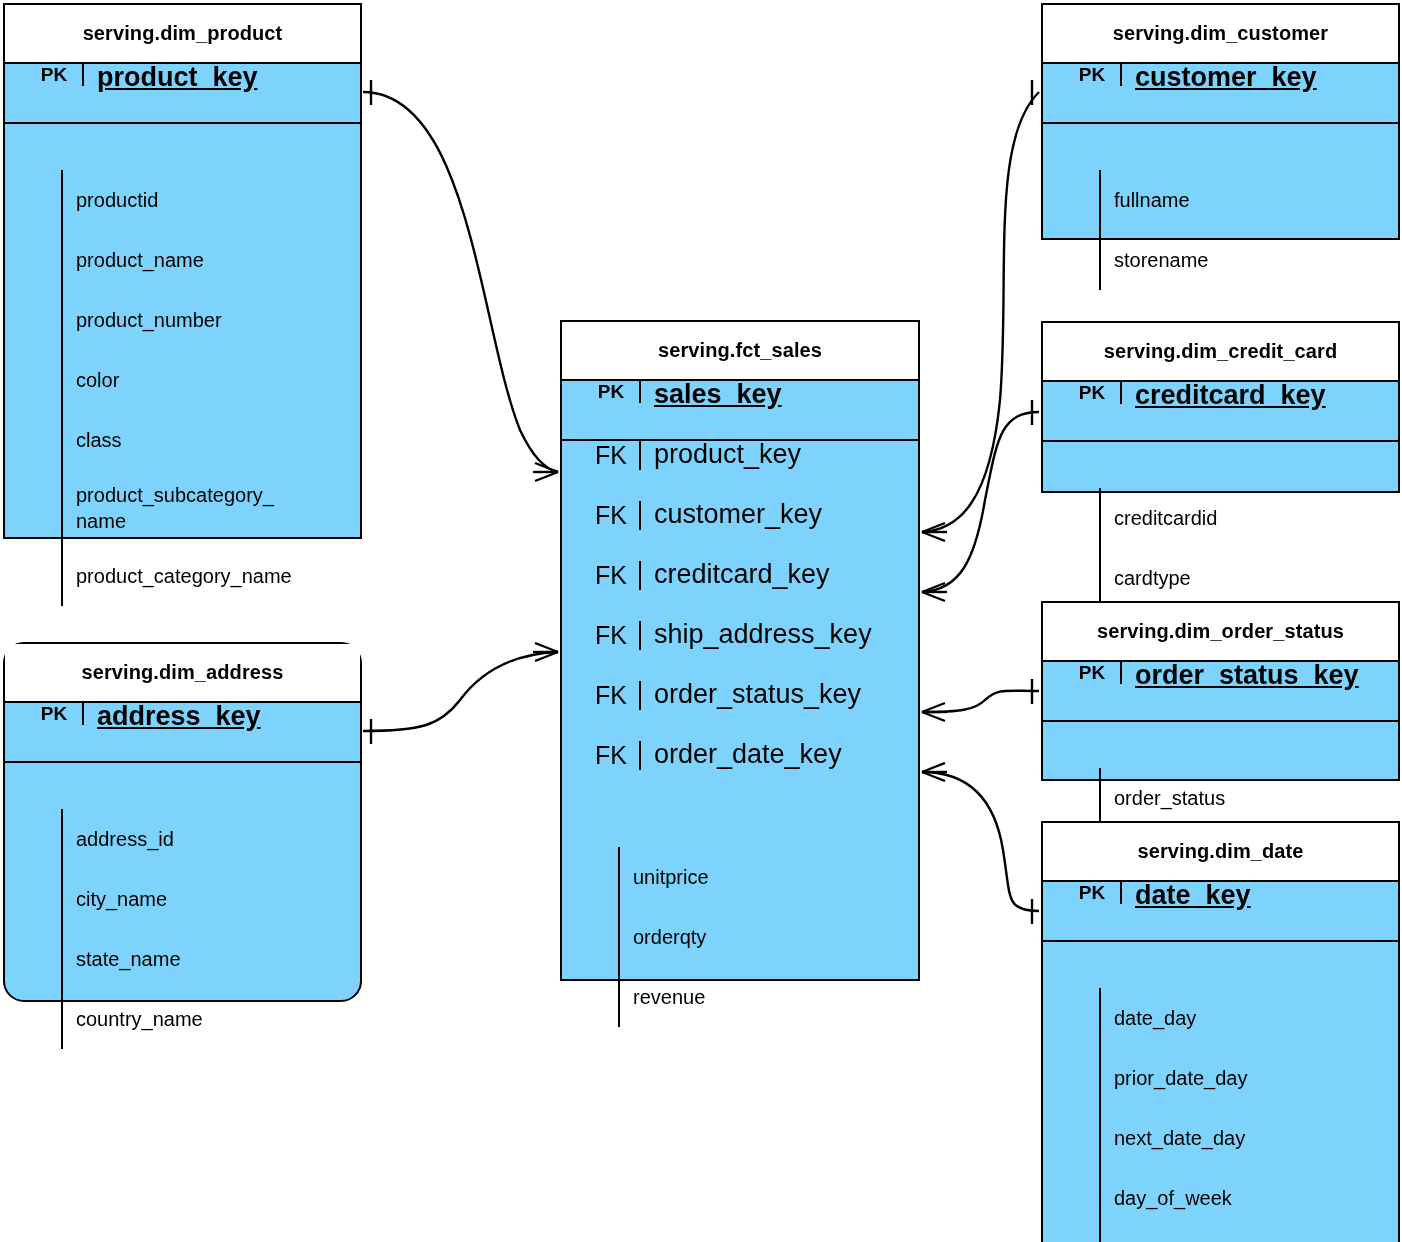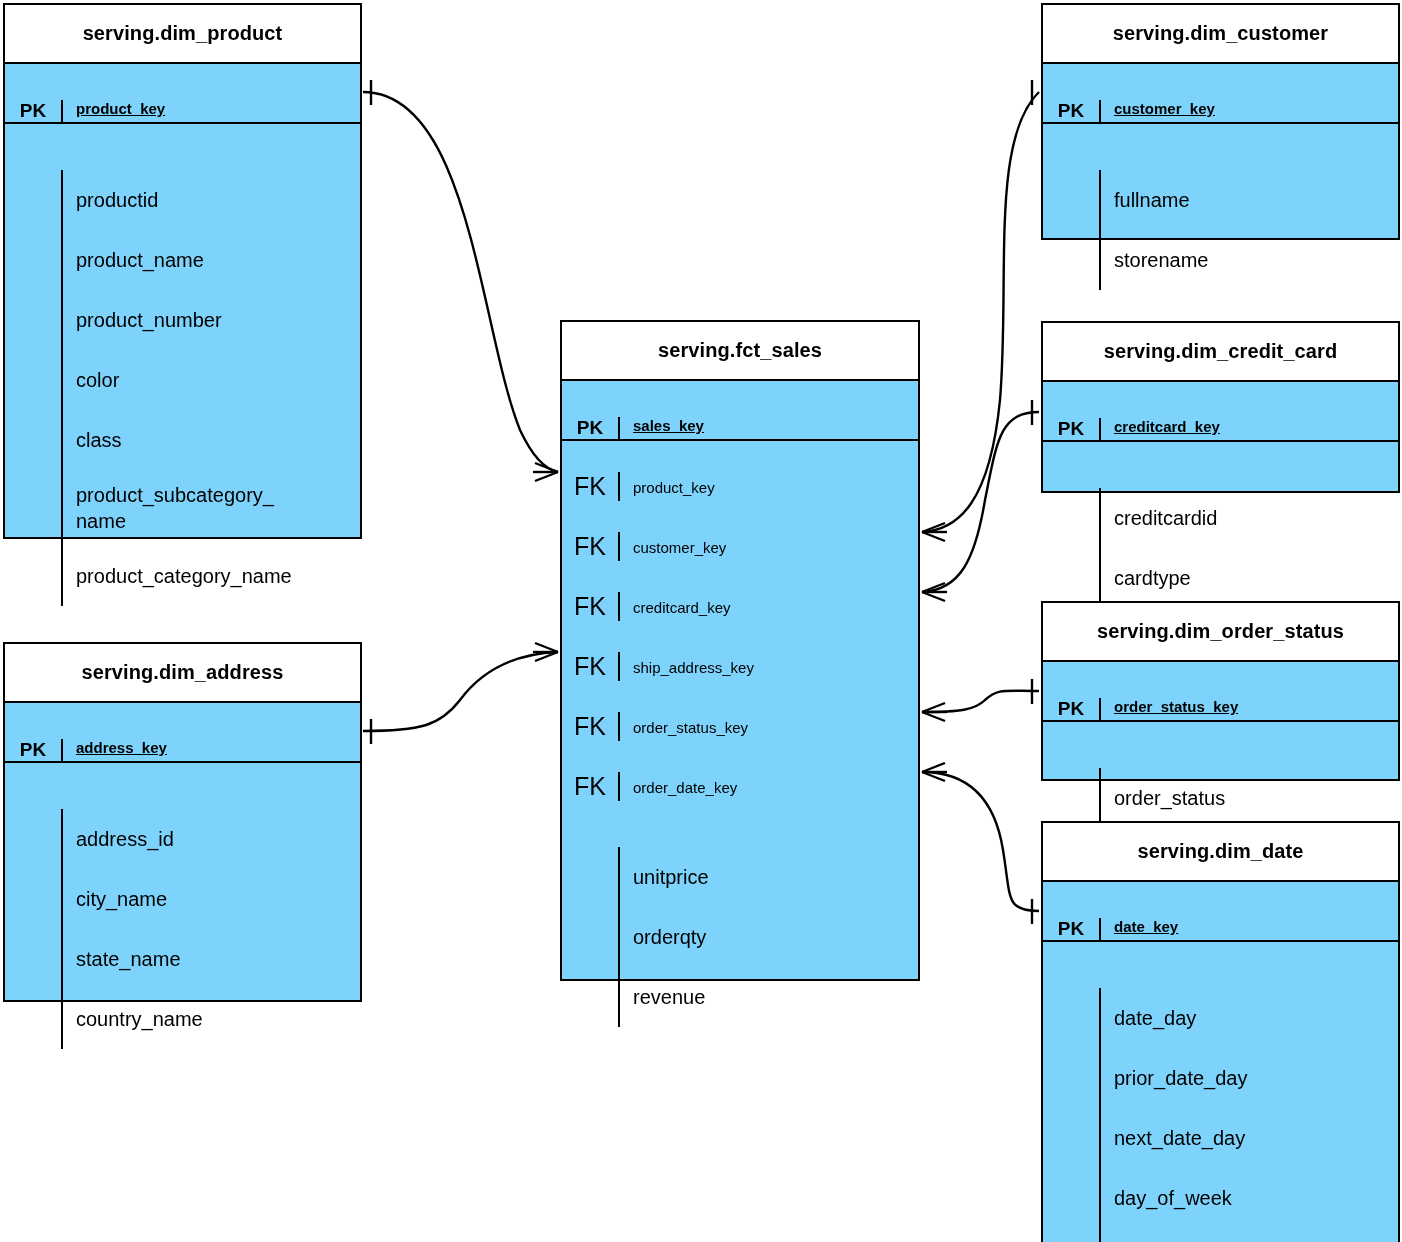--- a/index.html
+++ b/index.html
@@ -34,23 +34,24 @@
     letter-spacing: 0.1px;
     border-bottom: 2px solid #000;
     box-sizing: border-box;
     background: #fff;
   }
   .rows {
     display: block;
   }
   .row {
     display: flex;
-    align-items: flex-end;
+    align-items: flex-start;
     box-sizing: border-box;
     min-height: 60px;
+    padding-left: 21px;
   }
   .row.pk-row {
     border-bottom: 2px solid #000;
   }
   .keycell {
     width: 58px;
     flex: 0 0 58px;
     box-sizing: border-box;
     border-right: 2px solid #000;
     display: flex;
@@ -63,21 +64,21 @@
     font-weight: normal;
     font-size: 25px;
   }
   .namecell {
     flex: 1 1 auto;
     box-sizing: border-box;
     display: flex;
     align-items: center;
     padding-left: 13px;
     padding-right: 8px;
-    font-size: 15px;
+    font-size: 27px;
     line-height: 26px;
   }
   .namecell.pk {
     font-weight: bold;
     text-decoration: underline;
   }
   
   .attr-block {
     display: flex;
     align-items: stretch;
@@ -201,21 +202,21 @@
             <span>product_subcategory_</span><br>
             <span>name</span>
           </span>
         </div>
         <div class="attr">product_category_name</div>
       </div>
     </div>
   </div>
 </div>
 
-<div class="entity" style="left:3px; top:642px; width:359px; height:360px;">
+<div class="entity" style="left:3px; top:642px; width:359px; height:360px;border-radius:21px;">
   <div class="entity-title">serving.dim_address</div>
   <div class="rows">
     <div class="row pk-row">
       <div class="keycell">PK</div>
       <div class="namecell pk">address_key</div>
     </div>
     <div class="attr-block">
       <div class="attr-gutter"></div>
       <div class="attr-list">
         <div class="attr">address_id</div>

